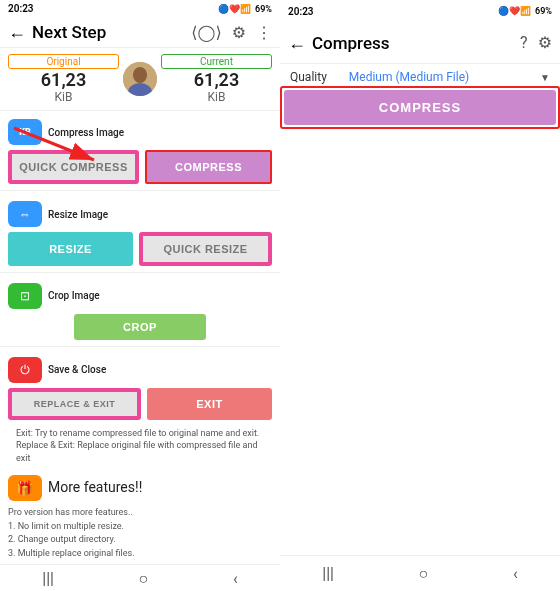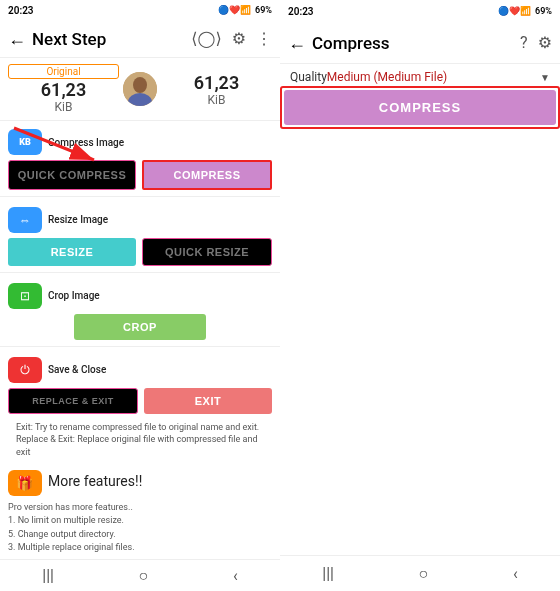--- a/index.html
+++ b/index.html
@@ -33,44 +33,44 @@
     .section-header { display: flex; align-items: center; gap: 6px; margin-bottom: 5px; margin-top: 4px; }
     .section-icon { width: 34px; height: 26px; border-radius: 6px; display: flex; align-items: center; justify-content: center; font-size: 14px; flex-shrink: 0; }
     .section-icon.blue { background: #3399ff; }
     .section-icon.green { background: #33bb33; }
     .section-icon.red { background: #ee3333; }
     .section-icon.orange { background: #ff8800; }
     .section-title { font-size: 10px; font-weight: 500; color: #222; }
 
     .btn-row { display: flex; gap: 6px; margin-bottom: 4px; }
     .btn { flex: 1; padding: 7px 4px; border: none; border-radius: 3px; font-size: 11px; font-weight: 700; cursor: pointer; text-align: center; letter-spacing: 0.5px; }
-    .btn-outline { background: #000000; color: #777; border: 1px solid #ec4899; }
+    .btn-outline { background: #e5e5e5; color: #777; border: 4px solid #ec4899; }
     .btn-purple { background: #cc88cc; color: #fff; }
     .btn-teal { background: #44cccc; color: #fff; }
     .btn-green { background: #88cc66; color: #fff; }
     .btn-red { background: #ee7777; color: #fff; }
 
     
     .highlight-box { border: 2px solid #ee2222; border-radius: 2px; }
 
     .footer-note { font-size: 9px; color: #555; padding: 3px 8px; line-height: 1.4; }
 
     .more-section { padding: 4px 8px; }
     .more-title { font-size: 14px; font-weight: 400; color: #222; margin-bottom: 3px; }
     .more-text { font-size: 9px; color: #555; line-height: 1.5; }
 
     
     .bottom-nav { height: 36px; background: #fff; border-top: 1px solid #eee; display: flex; justify-content: space-around; align-items: center; margin-top: auto; }
     .bottom-nav-icon { font-size: 16px; color: #555; cursor: pointer; }
 
     
     .right-screen { width: 280px; height: 591px; background: #fff; display: flex; flex-direction: column; }
-    .quality-row { display: flex; align-items: center; gap: 0; padding: 6px 10px 2px; }
+    .quality-row { display: flex; align-items: center; gap: 22px; padding: 6px 10px 2px; }
     .quality-label { font-size: 12px; color: #333; }
-    .quality-value { font-size: 12px; color: #b91c1c; flex: 1; }
+    .quality-value { font-size: 12px; color: #3b82f6; flex: 1; }
     .quality-dropdown-arrow { font-size: 10px; color: #555; }
     .slider-container { padding: 0 10px 4px; position: relative; }
     .slider-track { width: 100%; height: 3px; background: #ccc; border-radius: 2px; position: relative; margin-top: 8px; }
     .slider-fill { height: 100%; background: #9966cc; border-radius: 2px; width: 80%; }
     .slider-thumb { width: 14px; height: 14px; background: #9966cc; border-radius: 50%; position: absolute; top: -5px; left: calc(80% - 7px); }
     .slider-value { position: absolute; right: 10px; top: -4px; font-size: 11px; color: #333; }
     .compress-btn-container { padding: 6px 10px; }
     .compress-btn-right { width: 100%; padding: 10px; background: #cc88cc; border: none; border-radius: 3px; font-size: 13px; font-weight: 700; color: #fff; cursor: pointer; letter-spacing: 1px; }
     .highlight-right { border: 2px solid #ee2222; border-radius: 3px; padding: 2px; }
 
@@ -108,20 +108,21 @@
       <div class="info-unit">KiB</div>
     </div>
     <div class="avatar-placeholder">
       <svg width="34" height="34" viewBox="0 0 34 34">
           <rect width="34" height="34" fill="#c9a878"></rect>
           <ellipse cx="17" cy="13" rx="7" ry="8" fill="#8B5E3C"></ellipse>
           <ellipse cx="17" cy="30" rx="12" ry="9" fill="#5566aa"></ellipse>
         </svg>
     </div>
     <div class="info-tag">
+      <div class="info-label current">Current</div>
       <div class="info-value">61,23</div>
       <div class="info-unit">KiB</div>
     </div>
   </div>
 
   <div style="position:absolute; left:4px; top:118px; z-index:20; pointer-events:none;">
     <svg width="120" height="60" viewBox="0 0 120 60">
       <defs>
           <marker id="arrowhead" markerWidth="8" markerHeight="6" refX="8" refY="3" orient="auto">
             <polygon points="0 0, 8 3, 0 6" fill="#ee2222"></polygon>
@@ -182,21 +183,21 @@
 Replace &amp; Exit: Replace original file with compressed file and exit</div>
   </div>
 
   <div class="more-section">
     <div class="section-header">
       <div class="section-icon orange" style="font-size:14px;">🎁</div>
       <span class="more-title">More features!!</span>
     </div>
     <div class="more-text" style="white-space:pre-line;">Pro version has more features..
 1. No limit on multiple resize.
-5. Change output directory.
+2. Change output directory.
 3. Multiple replace original files.</div>
   </div>
 
   <div class="bottom-nav" style="margin-top:auto;">
     <span class="bottom-nav-icon">|||</span>
     <span class="bottom-nav-icon">○</span>
     <span class="bottom-nav-icon">‹</span>
   </div>
 </div>
 

